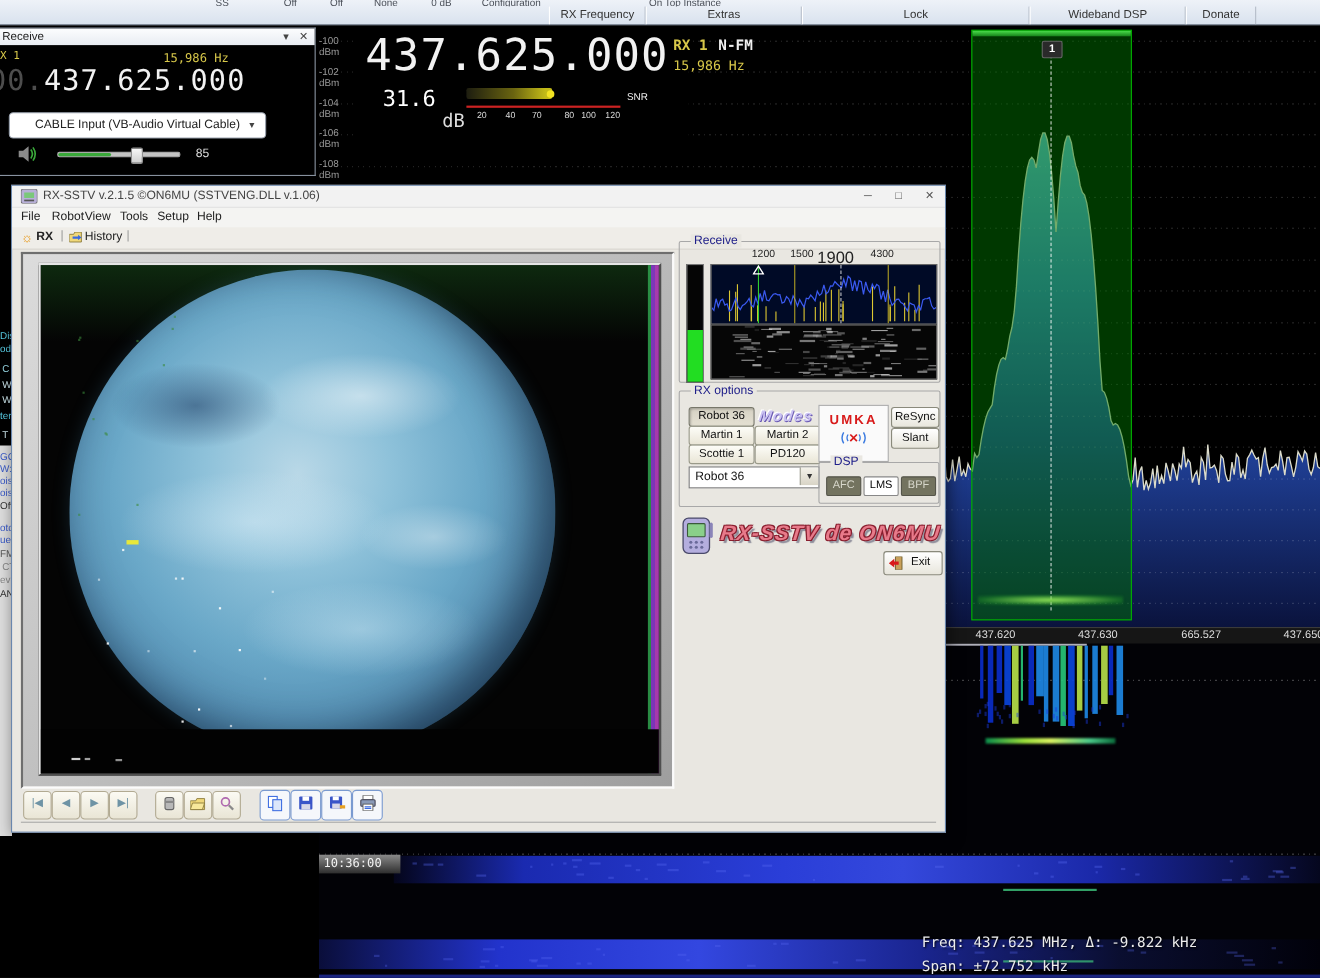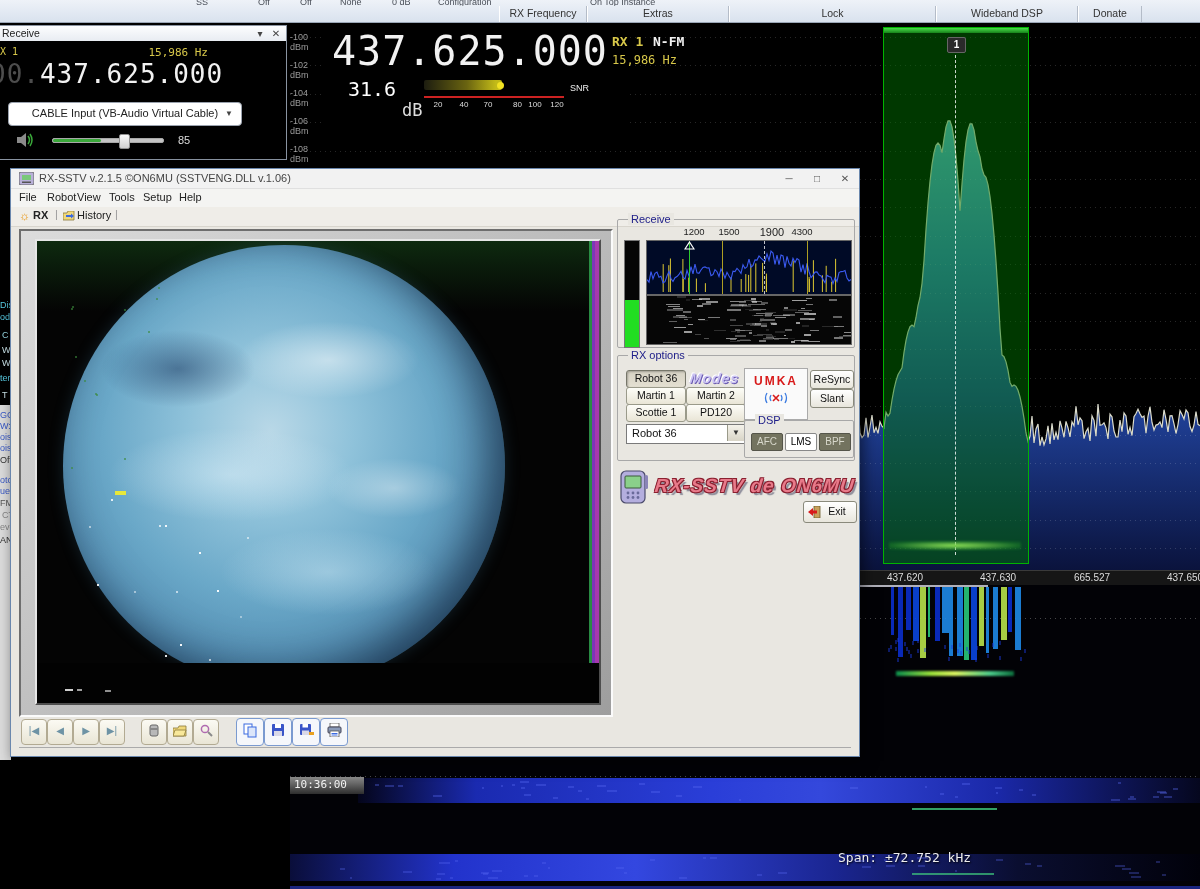--- a/index.html
+++ b/index.html
@@ -204,20 +204,21 @@
     <div class="abs" style="left:606px;top:86px;width:118px;height:5px;filter:blur(1px);
          background:linear-gradient(90deg,#0a8a4a,#9ade3a 30%,#d8f060 50%,#4ac888 80%,#0a6a3a)"></div>
     <div class="dotline" style="top:191px;opacity:.5"></div>
     <div id="band1"></div>
     <div id="chip" class="mono">10:36:00</div>
     <div class="abs" style="left:622px;top:223px;width:85px;height:2px;background:#3ec87e;opacity:.8"></div>
     <div id="band2"></div>
     <div class="abs" style="left:622px;top:288px;width:82px;height:2px;background:#3ec87e;opacity:.7"></div>
     <div class="abs" style="left:0;top:301px;width:910px;height:3px;background:#1a2580"></div>
     <div id="readout" class="mono">
+      <div>Freq: 437.625 MHz, Δ: -9.822 kHz</div>
       <div>Span: ±72.752 kHz</div>
     </div>
   <div style="position: absolute; left: 601px; top: 2px; width: 3.23167px; height: 48.2192px; background: rgb(10, 46, 204); opacity: 0.9; pointer-events: none;"></div>
       <div style="position: absolute; left: 608.3px; top: 2px; width: 4.51502px; height: 69.9973px; background: rgb(10, 46, 204); opacity: 0.9; pointer-events: none;"></div>
       <div style="position: absolute; left: 615.6px; top: 2px; width: 5.89625px; height: 42.6764px; background: rgb(10, 46, 204); opacity: 0.9; pointer-events: none;"></div>
       <div style="position: absolute; left: 622.9px; top: 2px; width: 5.90784px; height: 53.5873px; background: rgb(10, 70, 224); opacity: 0.9; pointer-events: none;"></div>
       <div style="position: absolute; left: 630.2px; top: 2px; width: 6.14759px; height: 71.4289px; background: rgb(184, 226, 74); opacity: 0.9; pointer-events: none;"></div>
       <div style="position: absolute; left: 637.5px; top: 2px; width: 2.95831px; height: 49.7572px; background: rgb(40, 200, 122); opacity: 0.9; pointer-events: none;"></div>
       <div style="position: absolute; left: 644.8px; top: 2px; width: 5.05934px; height: 53.686px; background: rgb(10, 46, 204); opacity: 0.9; pointer-events: none;"></div>
       <div style="position: absolute; left: 652.1px; top: 2px; width: 6.44087px; height: 45.8956px; background: rgb(30, 138, 232); opacity: 0.9; pointer-events: none;"></div>
@@ -470,21 +471,21 @@
       </div>
     </div>
 
     <div class="grp" style="left:606px;top:50px;width:236px;height:127px">
       <span class="grplbl">Receive</span>
       <div class="abs" style="left:6px;top:20px;width:14px;height:106px;background:#050505;border:1px solid #777">
         <div class="abs" style="left:0;bottom:0;width:100%;height:44%;background:#22dd22"></div>
       </div>
       <div class="abs" style="left:61px;top:6px;width:30px;text-align:center;font-size:9.5px;color:#222">1200</div>
       <div class="abs" style="left:96px;top:6px;width:30px;text-align:center;font-size:9.5px;color:#222">1500</div>
-      <div class="abs" style="left:139px;top:6px;width:30px;text-align:center;font-size:11px;color:#222">1900</div>
+      <div class="abs" style="left:125px;top:6px;width:30px;text-align:center;font-size:15px;color:#222">1900</div>
       <div class="abs" style="left:169px;top:6px;width:30px;text-align:center;font-size:9.5px;color:#222">4300</div>
       <div class="abs" style="left:28px;top:20px;width:204px;height:53px;background:#000a26;border:1px solid #666;overflow:hidden">
         <svg id="sigsvg" width="204" height="53" style="position:absolute;left:0;top:0">
             <line x1="42.4" x2="42.4" y1="51" y2="38.2" stroke="#ddc832" stroke-width="1"></line>
             <line x1="119.4" x2="119.4" y1="51" y2="32.6" stroke="#ddc832" stroke-width="1"></line>
             <line x1="16.2" x2="16.2" y1="51" y2="23.1" stroke="#ddc832" stroke-width="1"></line>
             <line x1="84.0" x2="84.0" y1="51" y2="36.2" stroke="#ddc832" stroke-width="1"></line>
             <line x1="101.6" x2="101.6" y1="51" y2="33.9" stroke="#ddc832" stroke-width="1"></line>
             <line x1="179.2" x2="179.2" y1="51" y2="24.8" stroke="#ddc832" stroke-width="1"></line>
             <line x1="23.4" x2="23.4" y1="51" y2="17.5" stroke="#ddc832" stroke-width="1"></line>

